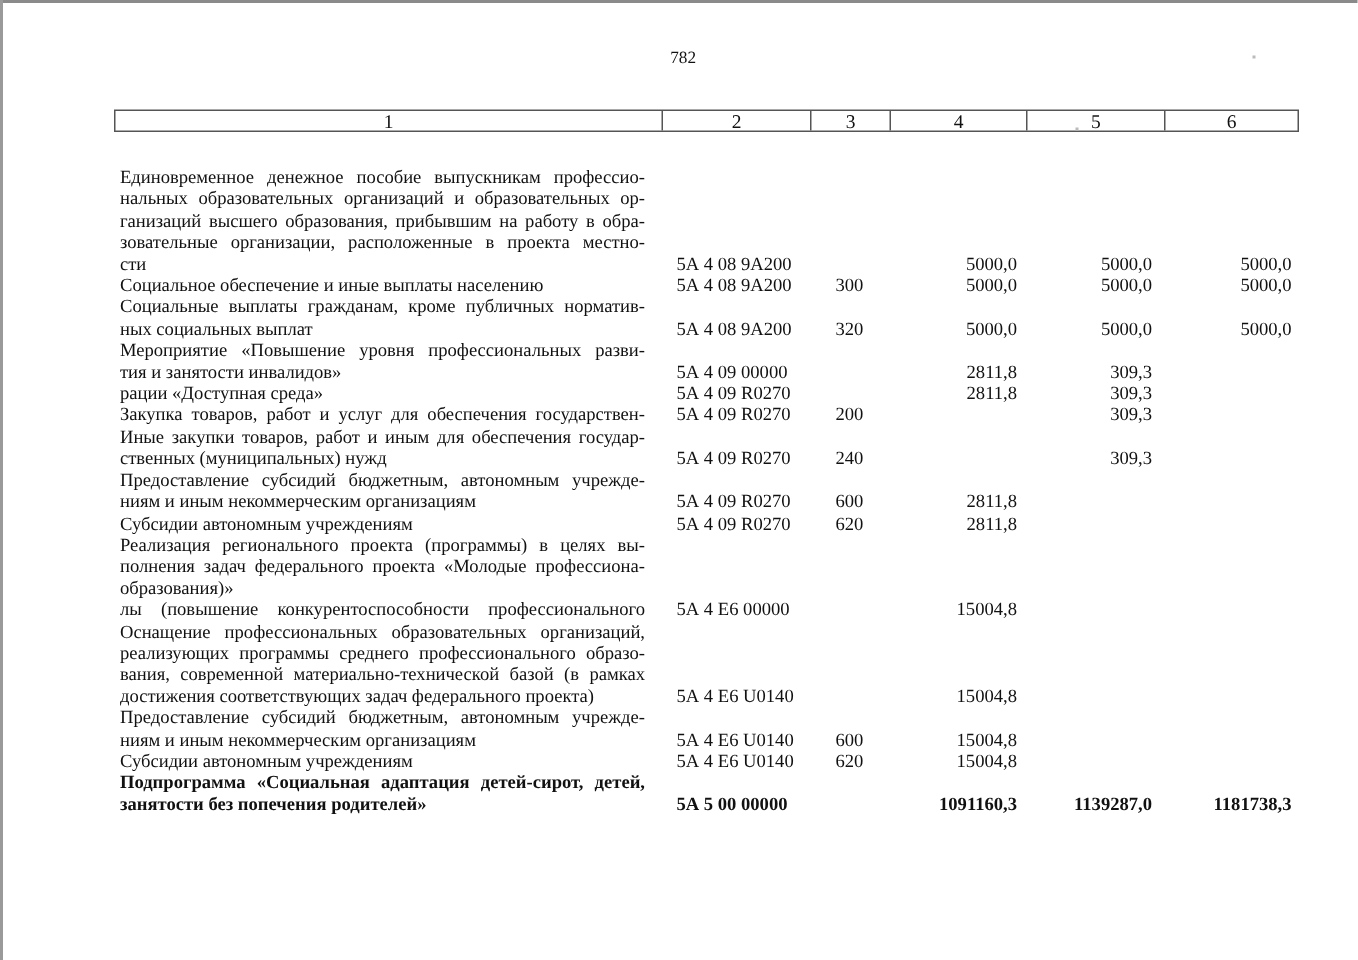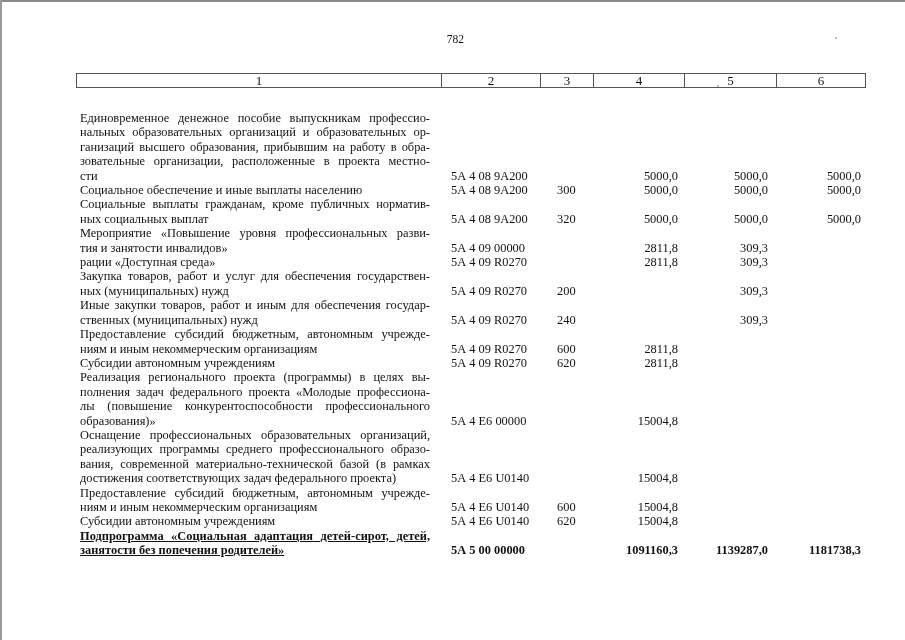--- a/index.html
+++ b/index.html
@@ -64,21 +64,21 @@
       width: 784px;
       margin-top: 22px;
     }
     .row {
       position: relative;
       display: flex;
       align-items: flex-end;
       font-size: 12.4px;
       line-height: 14.4px;
     }
-    .row.bold { font-weight: bold; text-decoration: underline; }
+    .row.bold { font-weight: bold; }
     .c-name {
       width: 350px;
       text-align: justify;
       text-align-last: left;
       white-space: normal;
     }
     .c-name .ln { display: block; text-align: justify; text-align-last: justify; }
     .c-name .ln.last { text-align-last: left; }
     .c-code {
       position: absolute;
@@ -176,21 +176,20 @@
       </div>
       <div class="c-code">5А 4 09 R0270</div>
       <div class="c-vr"></div>
       <div class="c-v4">2811,8</div>
       <div class="c-v5">309,3</div>
       <div class="c-v6"></div>
     </div>
     <div class="row">
       <div class="c-name">
         <span class="ln">Закупка товаров, работ и услуг для обеспечения государствен-</span>
-        <span class="ln last">ных (муниципальных) нужд</span>
       </div>
       <div class="c-code">5А 4 09 R0270</div>
       <div class="c-vr">200</div>
       <div class="c-v4"></div>
       <div class="c-v5">309,3</div>
       <div class="c-v6"></div>
     </div>
     <div class="row">
       <div class="c-name">
         <span class="ln">Иные закупки товаров, работ и иным для обеспечения государ-</span>
@@ -220,22 +219,22 @@
       <div class="c-code">5А 4 09 R0270</div>
       <div class="c-vr">620</div>
       <div class="c-v4">2811,8</div>
       <div class="c-v5"></div>
       <div class="c-v6"></div>
     </div>
     <div class="row">
       <div class="c-name">
         <span class="ln">Реализация регионального проекта (программы) в целях вы-</span>
         <span class="ln">полнения задач федерального проекта «Молодые профессиона-</span>
+        <span class="ln last">образования)»</span>
         <span class="ln">лы (повышение конкурентоспособности профессионального</span>
-        <span class="ln last">образования)»</span>
       </div>
       <div class="c-code">5А 4 Е6 00000</div>
       <div class="c-vr"></div>
       <div class="c-v4">15004,8</div>
       <div class="c-v5"></div>
       <div class="c-v6"></div>
     </div>
     <div class="row">
       <div class="c-name">
         <span class="ln">Оснащение профессиональных образовательных организаций,</span>

